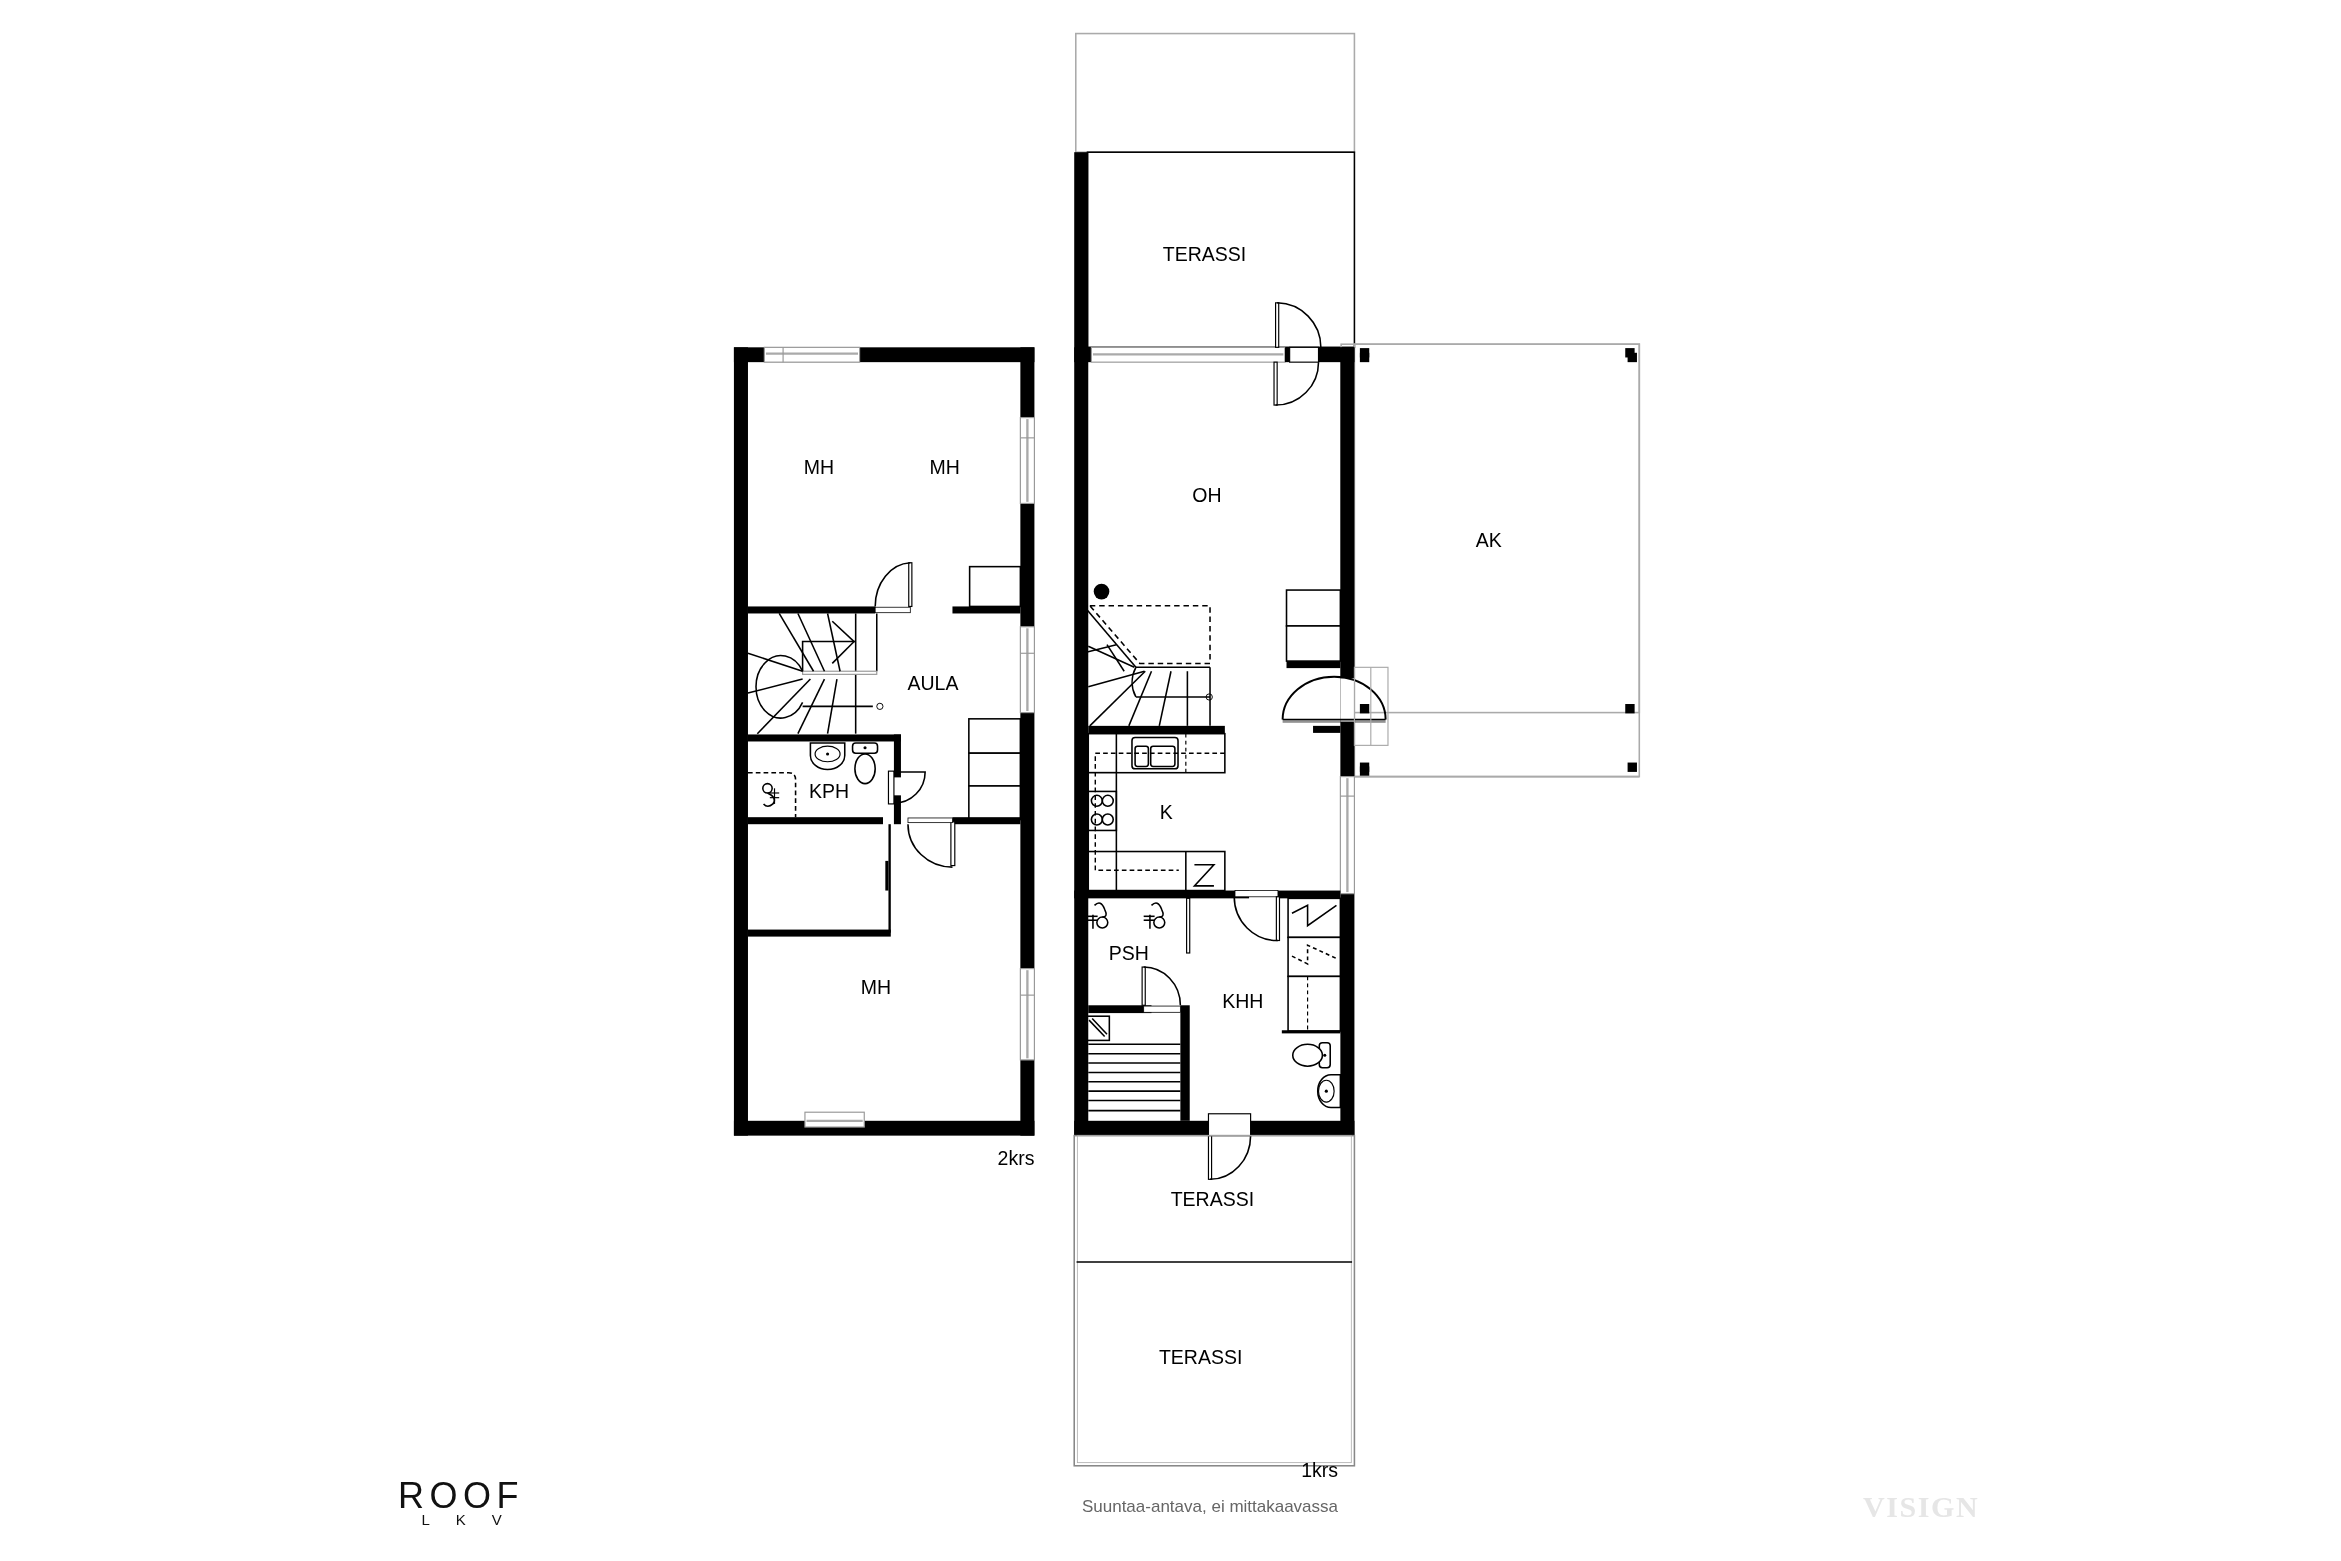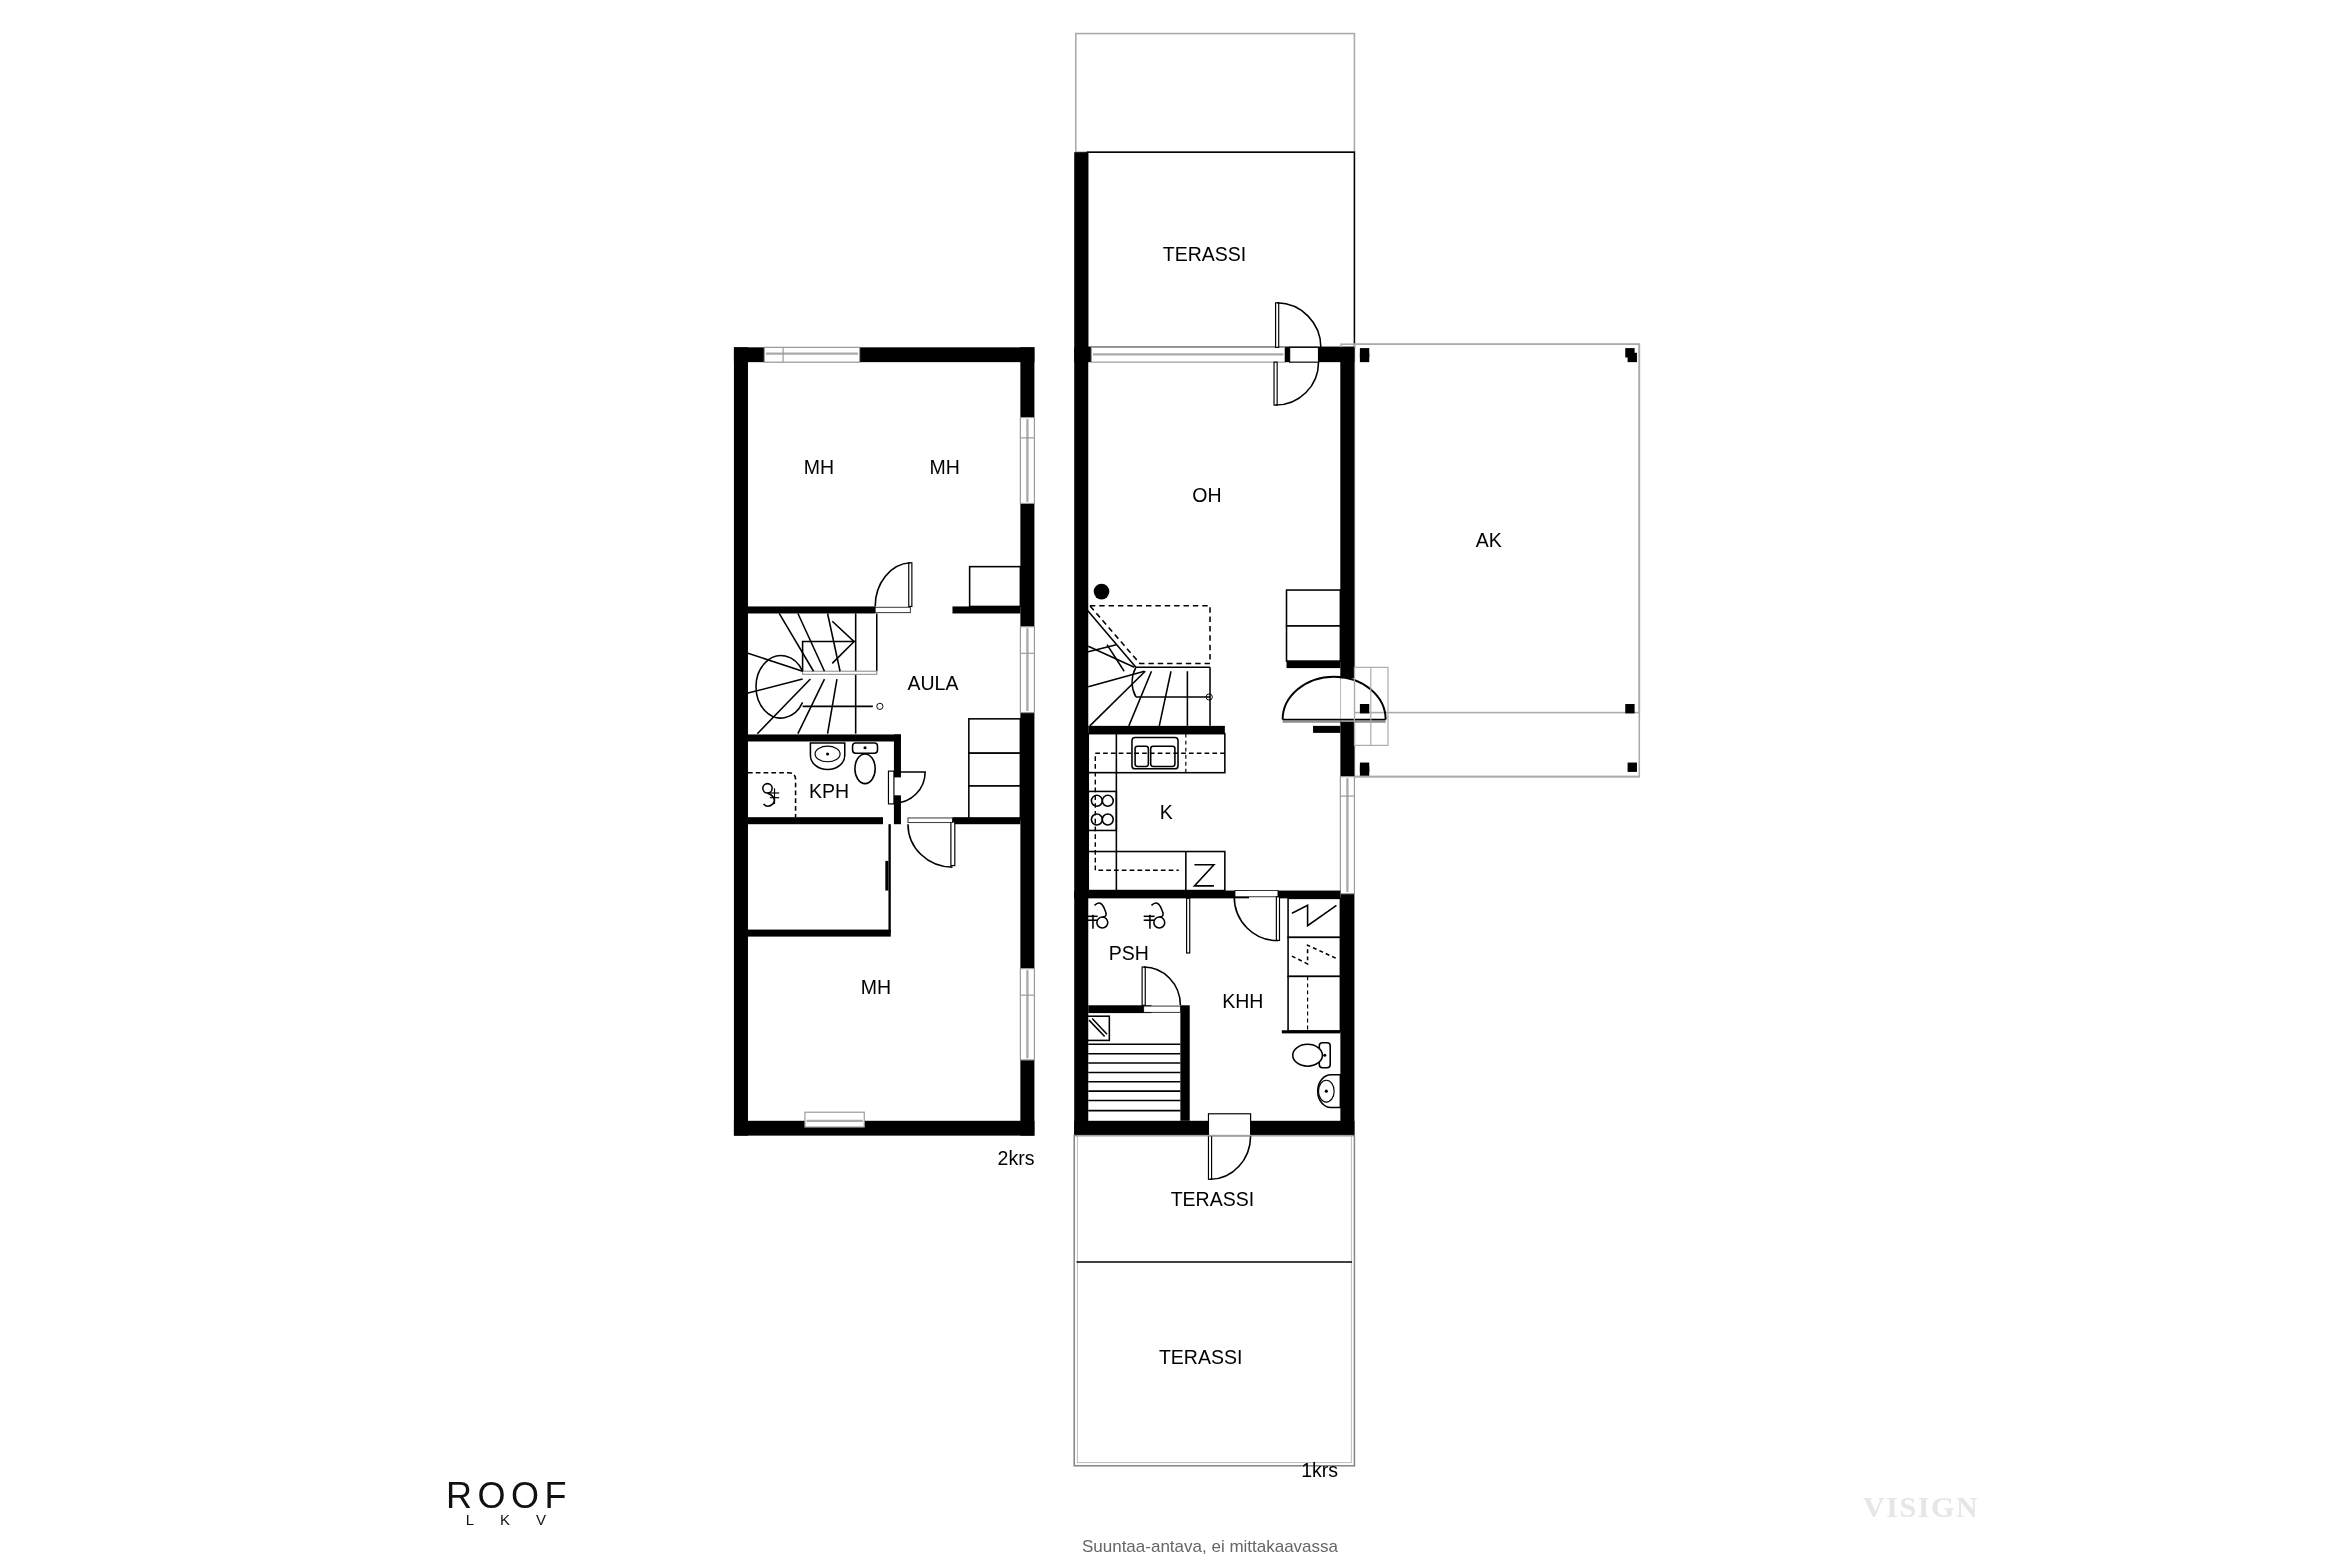--- a/index.html
+++ b/index.html
@@ -1,23 +1,23 @@
 <!DOCTYPE html>
 <html style="font-size:12.5px"><head>
 <meta charset="utf-8">
 <style>
   html, body { margin:0; padding:0; background:#ffffff; }
   body { width:2342px; height:1561px; position:relative; overflow:hidden; font-family:"Liberation Sans", sans-serif; }
   #plan { position:absolute; left:0; top:0; }
   .room-label { font-family:"Liberation Sans", sans-serif; font-size:25px; fill:#000; text-anchor:middle; }
   .floor-label { font-family:"Liberation Sans", sans-serif; font-size:25px; fill:#000; text-anchor:end; }
-  .logo { position:absolute; left:416px; top:1478px; width:156px; text-align:right; color:#111; }
+  .logo { position:absolute; left:398px; top:1478px; width:156px; text-align:left; color:#111; }
   .logo-main { font-family:"Liberation Sans", sans-serif; font-size:36px; letter-spacing:5.5px; line-height:36px; font-weight:normal; }
   .logo-sub { font-family:"Liberation Sans", sans-serif; font-size:15px; letter-spacing:26px; margin-left:23.4px; line-height:12.5px; }
-  .disclaimer { position:absolute; left:1015px; top:1497px; width:390px; text-align:center; color:#666; font-family:"Liberation Sans", sans-serif; font-size:17px;margin-top:40px; }
+  .disclaimer { position:absolute; left:1015px; top:1497px; width:390px; text-align:center; color:#666; font-family:"Liberation Sans", sans-serif; font-size:17px; }
   .watermark { position:absolute; left:1827px; top:1490px; color:#e6e6e6; font-family:"Liberation Serif", serif; font-weight:bold; font-size:30px; letter-spacing:1.6px;margin-left:36px; }
 </style>
 </head>
 <body>
 
 <svg id="plan" width="2342" height="1561" viewBox="0 0 3000 2000" xmlns="http://www.w3.org/2000/svg">
 
   <g>
 
     <rect x="940" y="445" width="18" height="1010" fill="#000"></rect>

